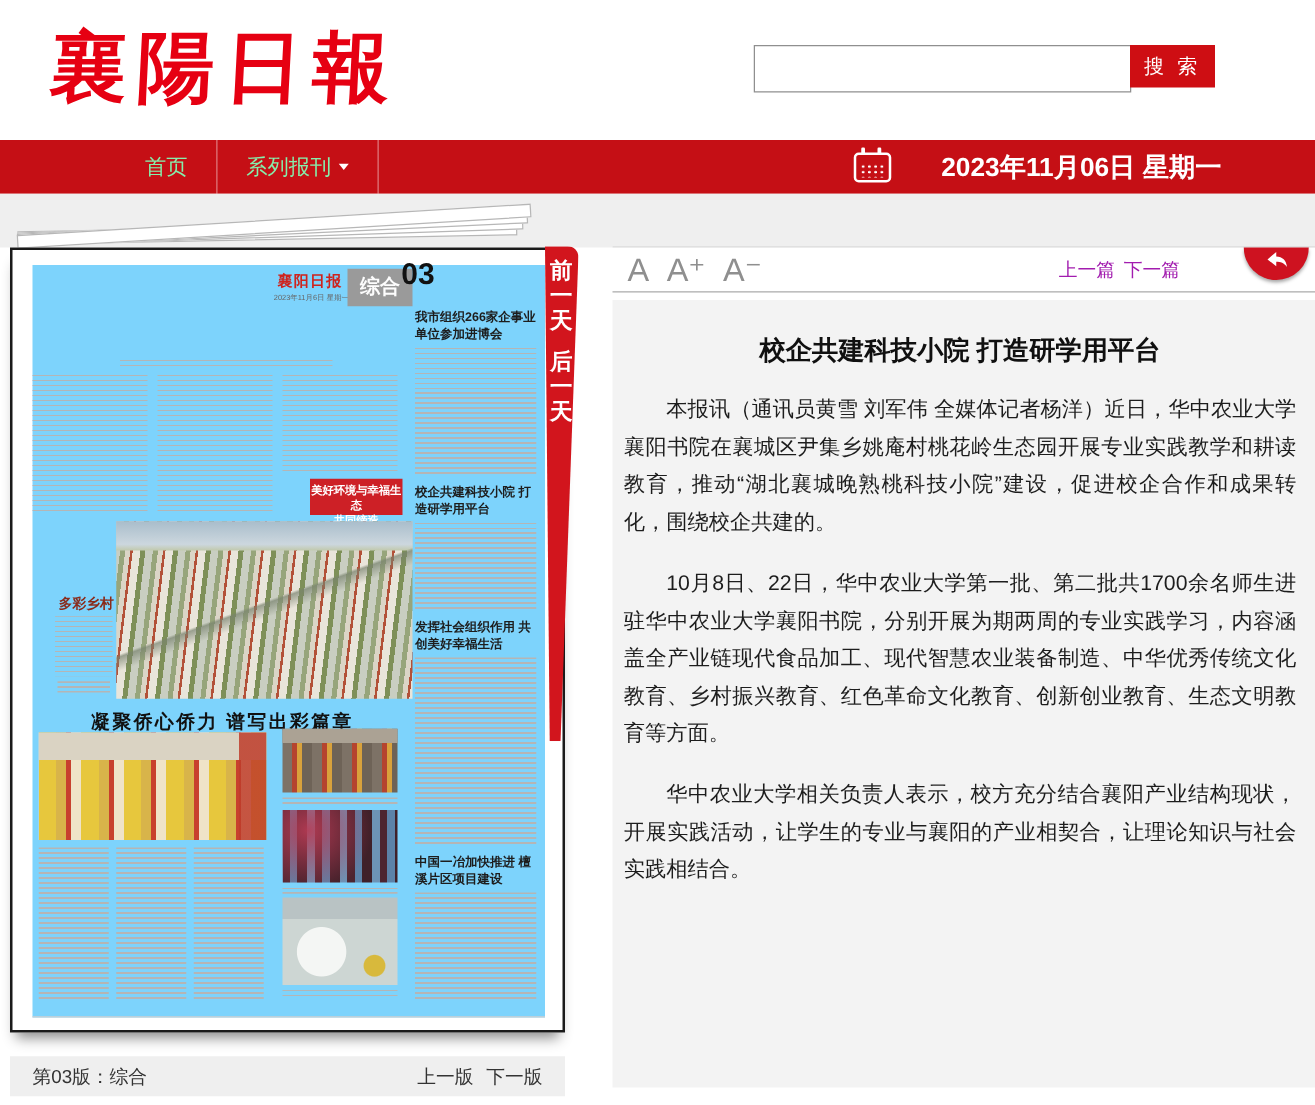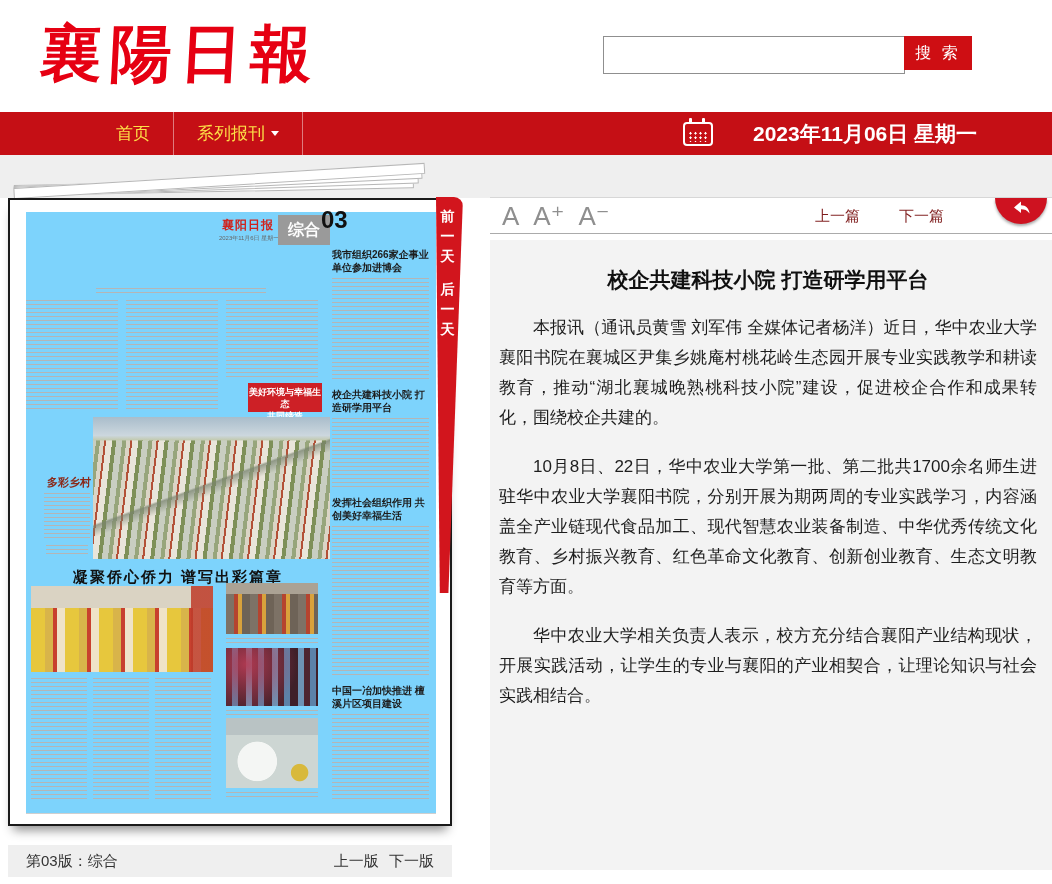--- a/index.html
+++ b/index.html
@@ -12,21 +12,21 @@
         font-weight:bold;font-size:62px;color:#e60012;letter-spacing:8px;line-height:96px;
         transform:skewX(-3deg);cursor:pointer;}
   .search-input{left:603px;top:36px;width:284px;height:36px;border:1px solid #8f8f8f;
         font-size:16px;padding:0 8px;box-sizing:content-box;outline:none;}
   .search-btn{left:904px;top:36px;width:68px;height:34px;background:#ce0e13;color:#fff;
         border:none;font-size:16px;letter-spacing:3px;cursor:pointer;font-family:inherit;}
 
   
   .navbar{left:0;top:112px;width:1052px;height:43px;background:#c50f15;display:flex;align-items:center;}
   .nav-items{display:flex;height:100%;margin-left:92px;align-items:stretch;}
-  .nav-item{display:flex;align-items:center;padding:0 23px;color:#fde047;font-size:17px;cursor:pointer;
+  .nav-item{display:flex;align-items:center;padding:0 23px;color:#86efac;font-size:17px;cursor:pointer;
         border-right:1px solid rgba(255,255,255,.45);}
   .nav-item:first-child{border-left:1px solid rgba(255,255,255,0);}
   .caret{display:inline-block;margin-left:6px;width:0;height:0;border-left:4px solid transparent;
         border-right:4px solid transparent;border-top:5px solid #fff;}
   .date-group{position:absolute;left:683px;top:0;height:43px;display:flex;align-items:center;}
   .cal{position:relative;width:26px;height:20px;border:2px solid #fff;border-radius:4px;}
   .cal:before{content:"";position:absolute;top:-6px;left:4px;width:3px;height:5px;background:#fff;
         border-radius:1px;box-shadow:13px 0 0 #fff;}
   .cal-dots{position:absolute;left:3px;right:3px;top:7px;bottom:2px;
         background-image:radial-gradient(#fff 1.1px,transparent 1.3px);background-size:5px 4.5px;}
@@ -75,35 +75,35 @@
         background:
           radial-gradient(circle at 80% 78%,#d8b93c 0 9%,rgba(0,0,0,0) 10%),
           radial-gradient(circle at 34% 62%,#f4f6f4 0 26%,rgba(0,0,0,0) 27%),
           linear-gradient(180deg,#b9c3c4 0 24%,#cdd6d3 24%);}
   .side-head{left:306px;width:97px;font-size:10px;font-weight:bold;line-height:13px;color:#1d1d1d;cursor:pointer;}
 
   
   .ribbon{left:436px;top:197px;width:27px;height:396px;background:#d2151d;
         border-radius:0 9px 0 0;
         clip-path:polygon(0 0,100% 0,46% 100%,14% 100%);cursor:pointer;}
-  .vtext{position:absolute;left:4px;width:15px;color:#fff;font-size:14px;font-weight:bold;
+  .vtext{position:absolute;left:4px;width:15px;color:#fff;font-size:18px;font-weight:bold;
         line-height:20px;word-break:break-all;text-align:center;}
 
   
   .bottom-bar{left:8px;top:845px;width:444px;height:32px;background:#efefef;display:flex;
         justify-content:space-between;align-items:center;padding:0 18px;box-sizing:border-box;
         font-size:15px;color:#333;}
   .pg-links span{cursor:pointer;margin-left:6px;}
 
   
   .toolbar{left:490px;top:197px;width:562px;height:37px;background:#fff;border-top:1px solid #d7d7d7;
         border-bottom:1px solid #ababab;box-sizing:border-box;display:flex;align-items:center;}
   .fontbtn{color:#8f8f8f;font-size:26px;margin-left:14px;cursor:pointer;line-height:1;}
   .fontbtn:first-child{margin-left:12px;}
-  .art-links{position:absolute;right:108px;top:0;height:37px;display:flex;align-items:center;font-size:15px;color:#7f1d1d;gap:32px;}
+  .art-links{position:absolute;right:108px;top:0;height:37px;display:flex;align-items:center;font-size:15px;color:#a21caf;}
   .art-links span{cursor:pointer;margin-left:7px;}
   .badge{left:995px;top:198px;width:52px;height:26px;background:#ce1220;border-radius:0 0 28px 28px;
         box-shadow:0 2px 3px rgba(0,0,0,.35);display:flex;justify-content:center;cursor:pointer;}
   .article{left:490px;top:240px;width:562px;height:630px;background:#f3f3f3;box-sizing:border-box;
         padding:26px 15px 0 9px;}
   .art-title{text-align:center;font-size:21px;font-weight:bold;color:#101010;margin:0 0 4px 0;}
   .art-body p{font-size:17px;line-height:30px;color:#1d1d1d;text-indent:2em;margin:19px 0 0 0;
         text-align:justify;}
 </style>
 </head>

